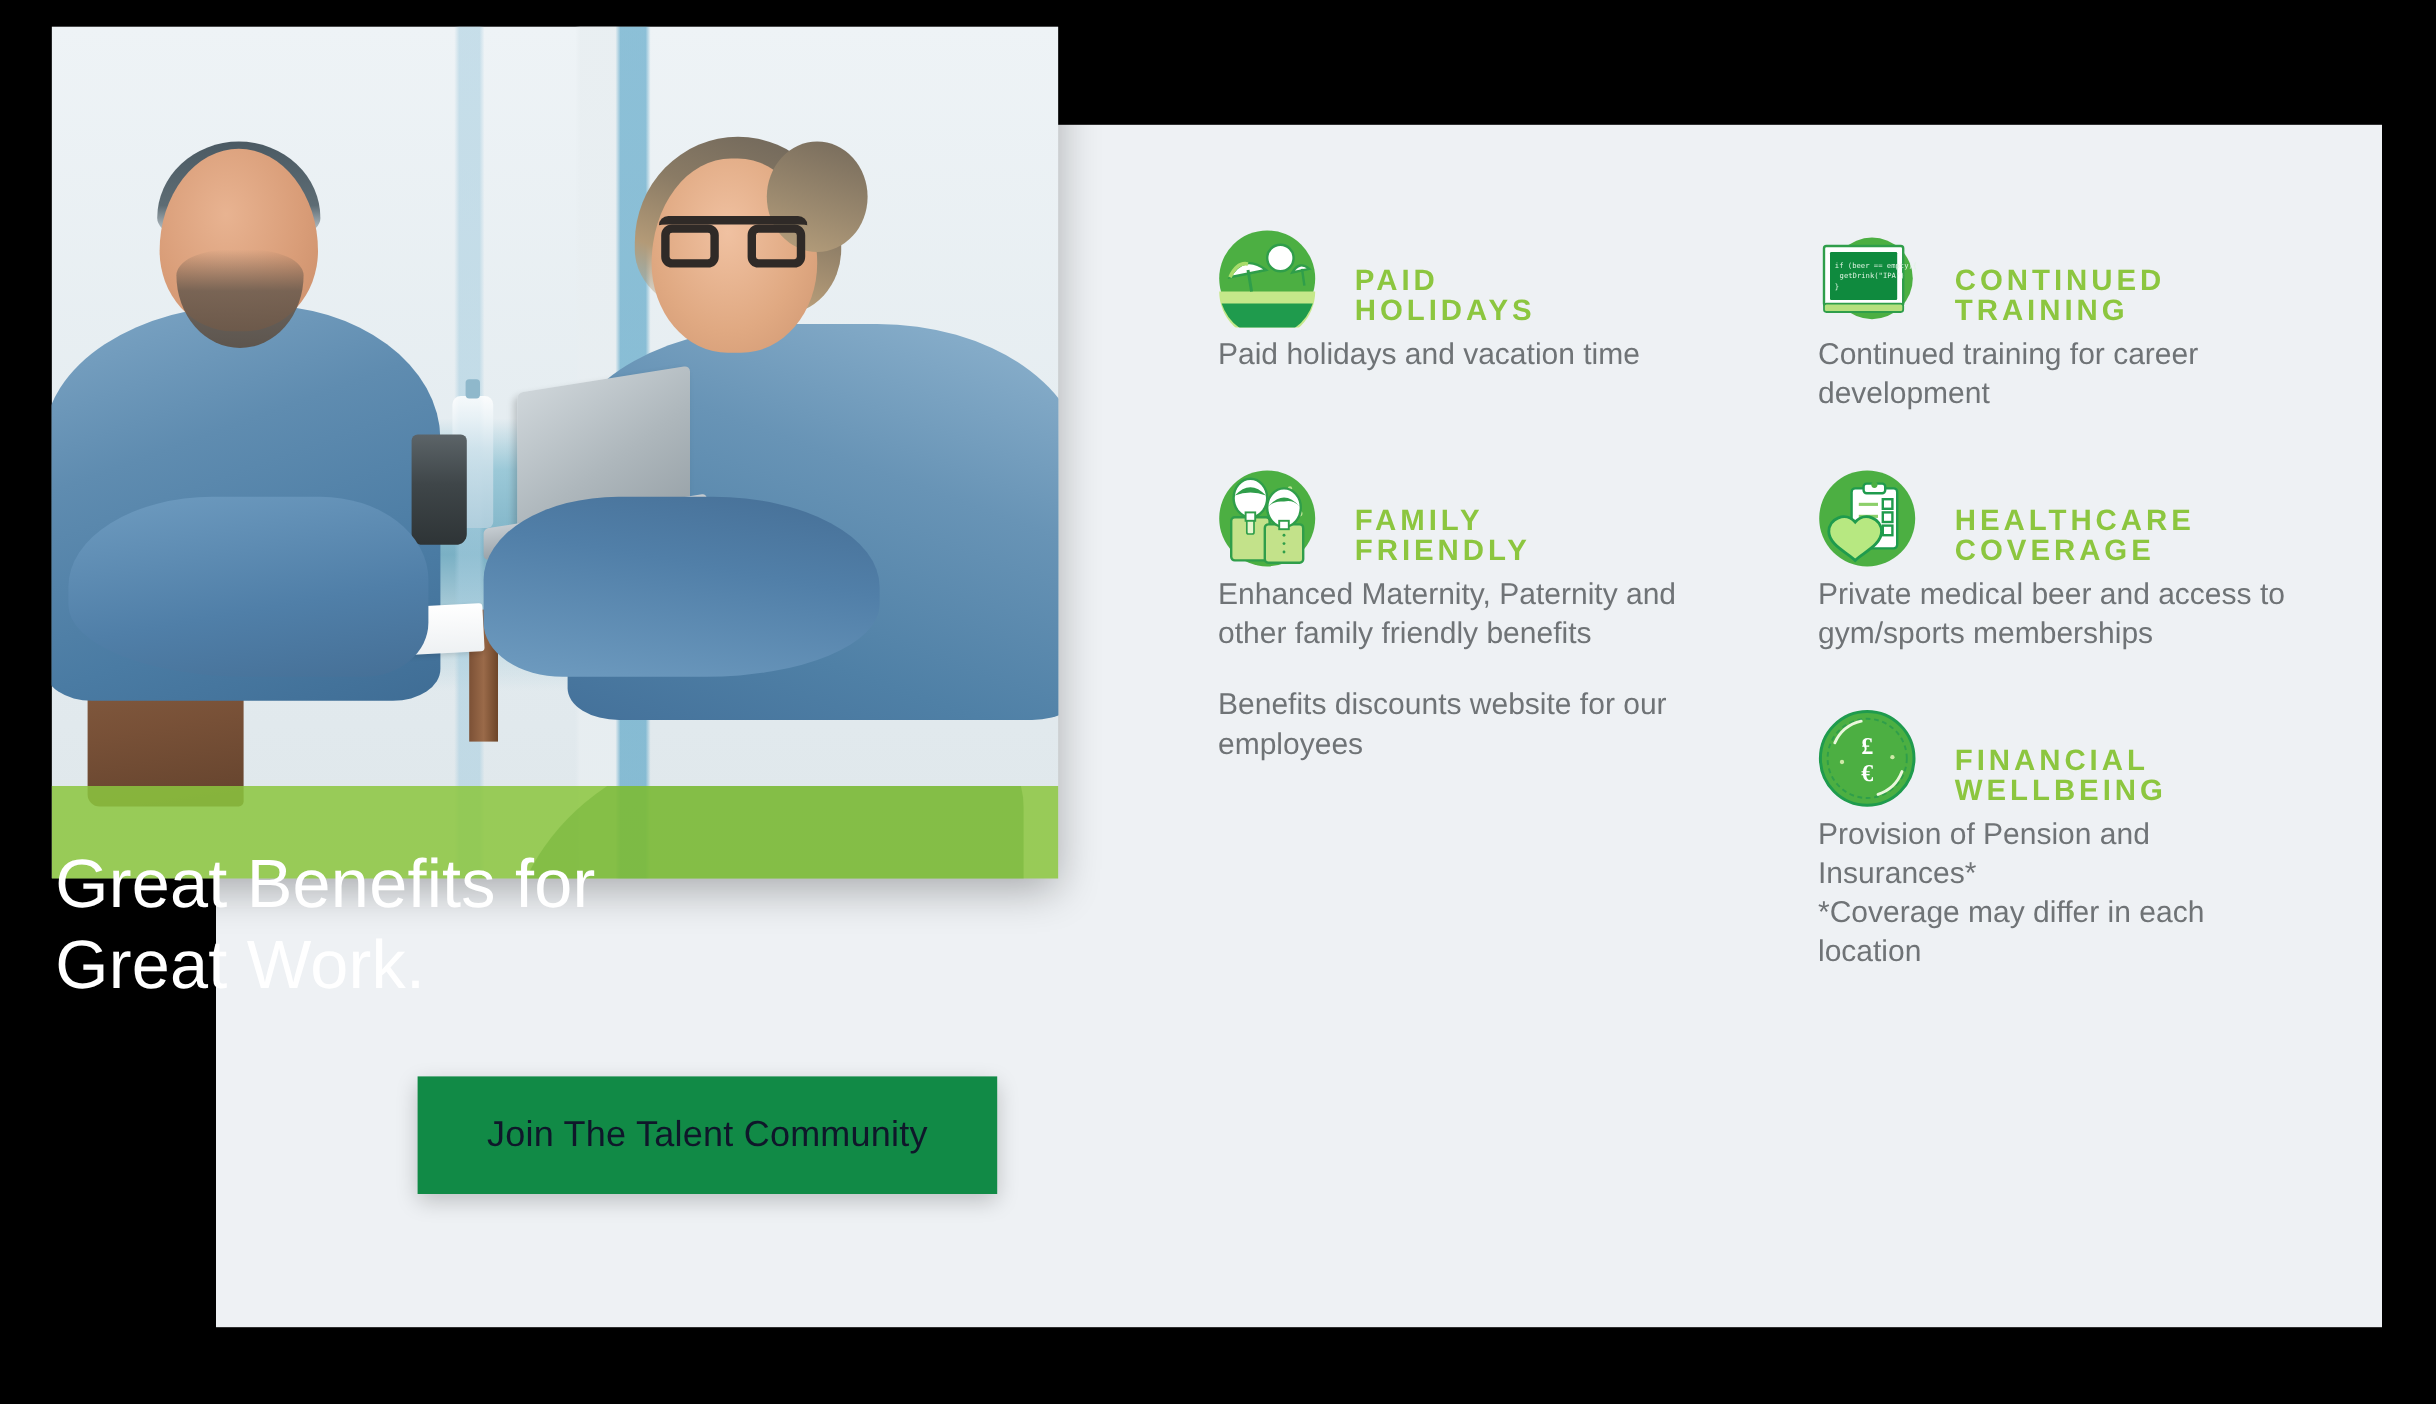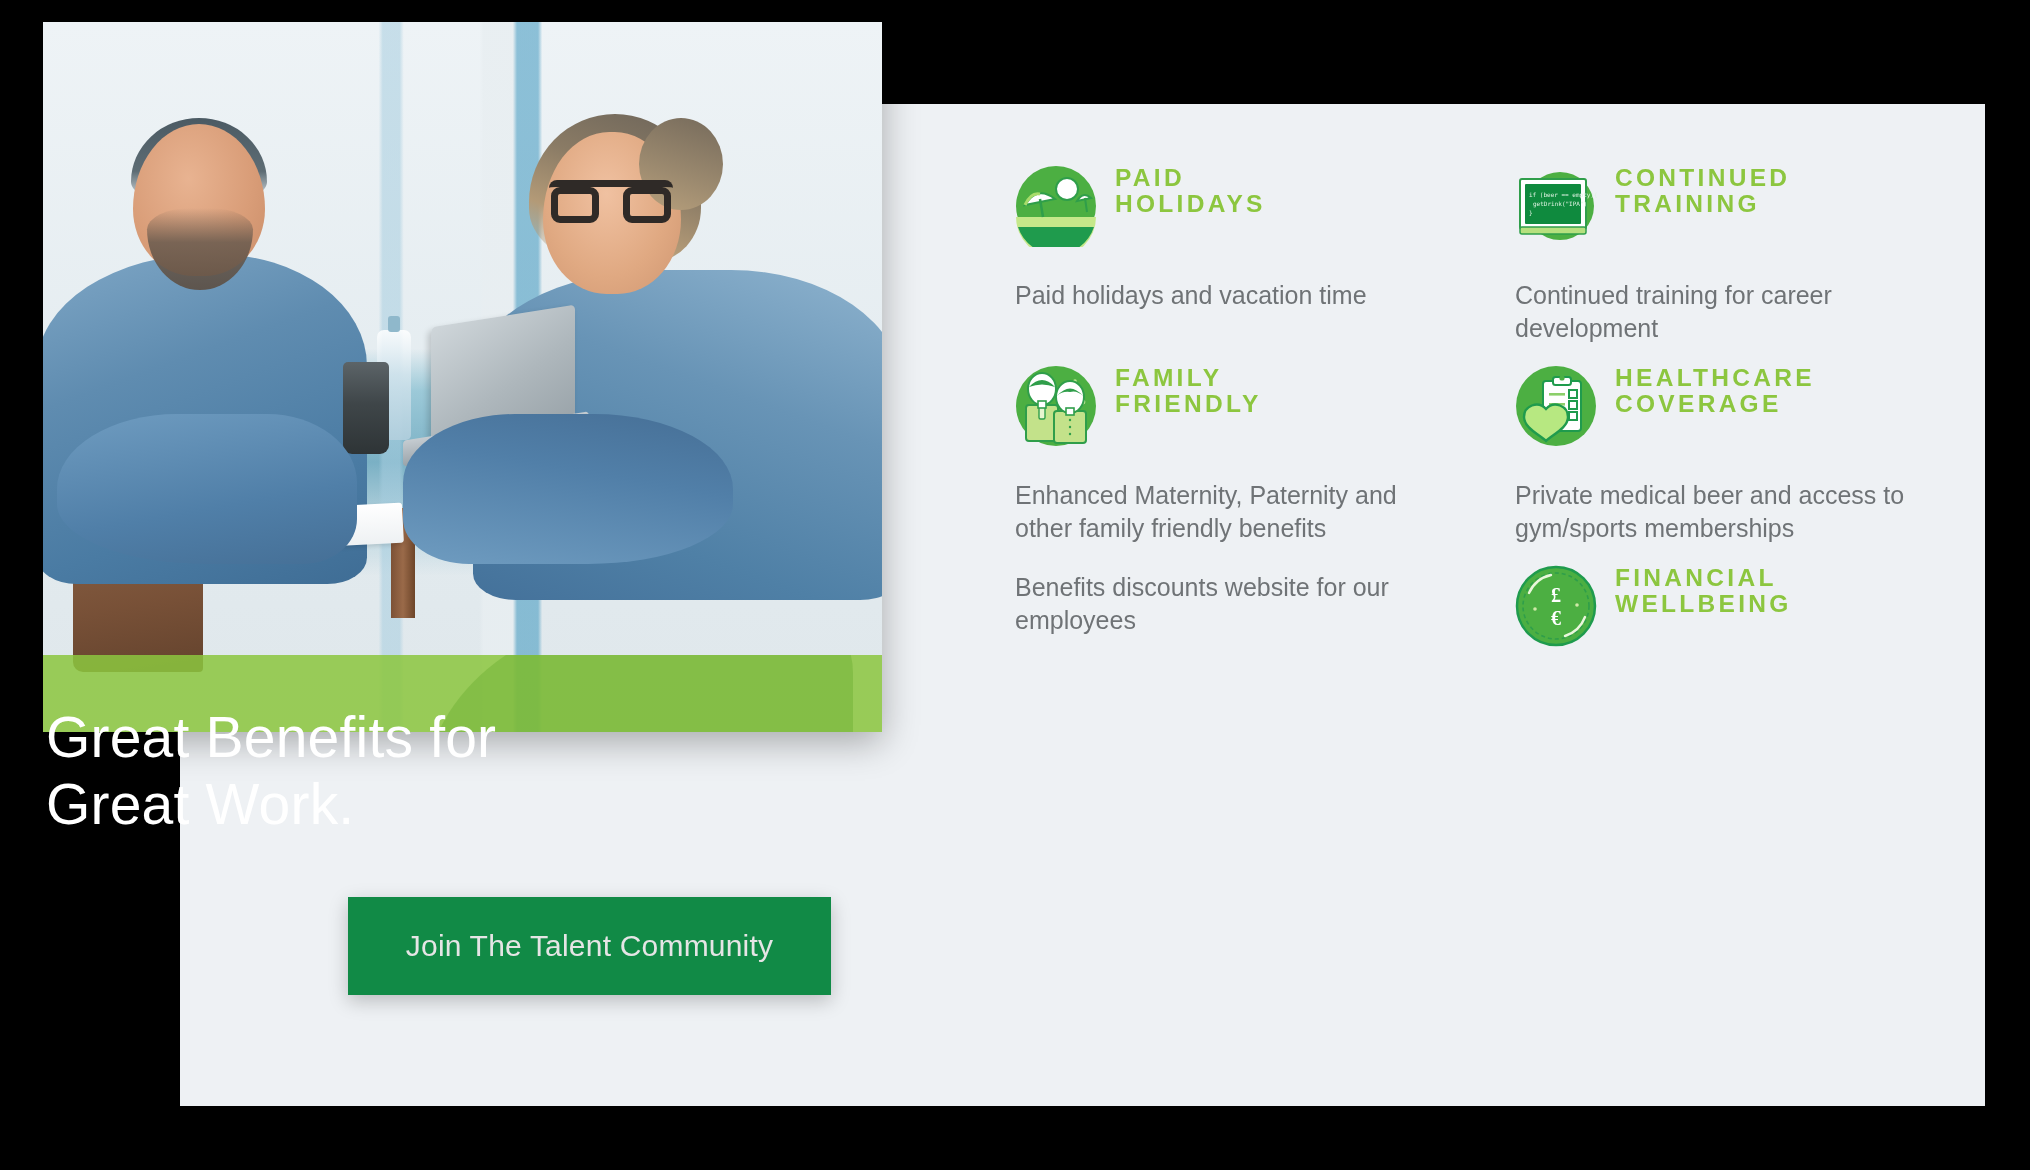--- a/index.html
+++ b/index.html
@@ -43,22 +43,22 @@
     grid-template-columns: 500px 400px;
     grid-auto-rows: 200px;
   }
 
   .benefit {
     position: relative;
   }
 
   .benefit-head {
     display: flex;
-    align-items: flex-start;
-    gap: 18px;
+    align-items: flex-end;
+    gap: 32px;
     height: 108px;
   }
 
   .icon-circle {
     width: 82px;
     height: 82px;
     flex: 0 0 82px;
     position: relative;
   }
   .icon-circle svg { display: block; width: 82px; height: 82px; }
@@ -264,21 +264,21 @@
     border-radius: 58% 12% 40% 50% / 64% 20% 46% 50%;
   }
 
   .cta-button {
     position: absolute;
     left: 348px;
     top: 897px;
     width: 483px;
     height: 98px;
     background: #118a46;
-    color: #e5e5e5;
+    color: #0f172a;
     border: none;
     font-size: 30px;
     font-family: "Liberation Sans", sans-serif;
     letter-spacing: 0.2px;
     cursor: pointer;
     box-shadow: 0 6px 18px rgba(0,0,0,0.22);
   }
 </style>
 </head>
 <body>
@@ -398,20 +398,22 @@
               <path d="M70 52 A32 32 0 0 1 50 71" fill="none" stroke="#eaf7dc" stroke-width="2.4" stroke-linecap="round"></path>
               <circle cx="20" cy="44" r="1.8" fill="#cfe9a8"></circle>
               <circle cx="62" cy="40" r="1.8" fill="#cfe9a8"></circle>
               <text x="41" y="37" font-size="20" fill="#ffffff" text-anchor="middle" font-family="serif" font-weight="bold">£</text>
               <text x="41" y="60" font-size="20" fill="#ffffff" text-anchor="middle" font-family="serif" font-weight="bold">€</text>
             </svg>
           </span>
           <h3 class="benefit-title">FINANCIAL
 WELLBEING</h3>
         </div>
+        <p class="benefit-desc">Provision of Pension and Insurances*
+*Coverage may differ in each location</p>
       </div>
 
     </div>
   </section>
 
   <section class="hero-card">
     <div class="hero-photo">
       <div class="person chair"></div>
       <div class="person man-body"></div>
       <div class="person woman-body"></div>

